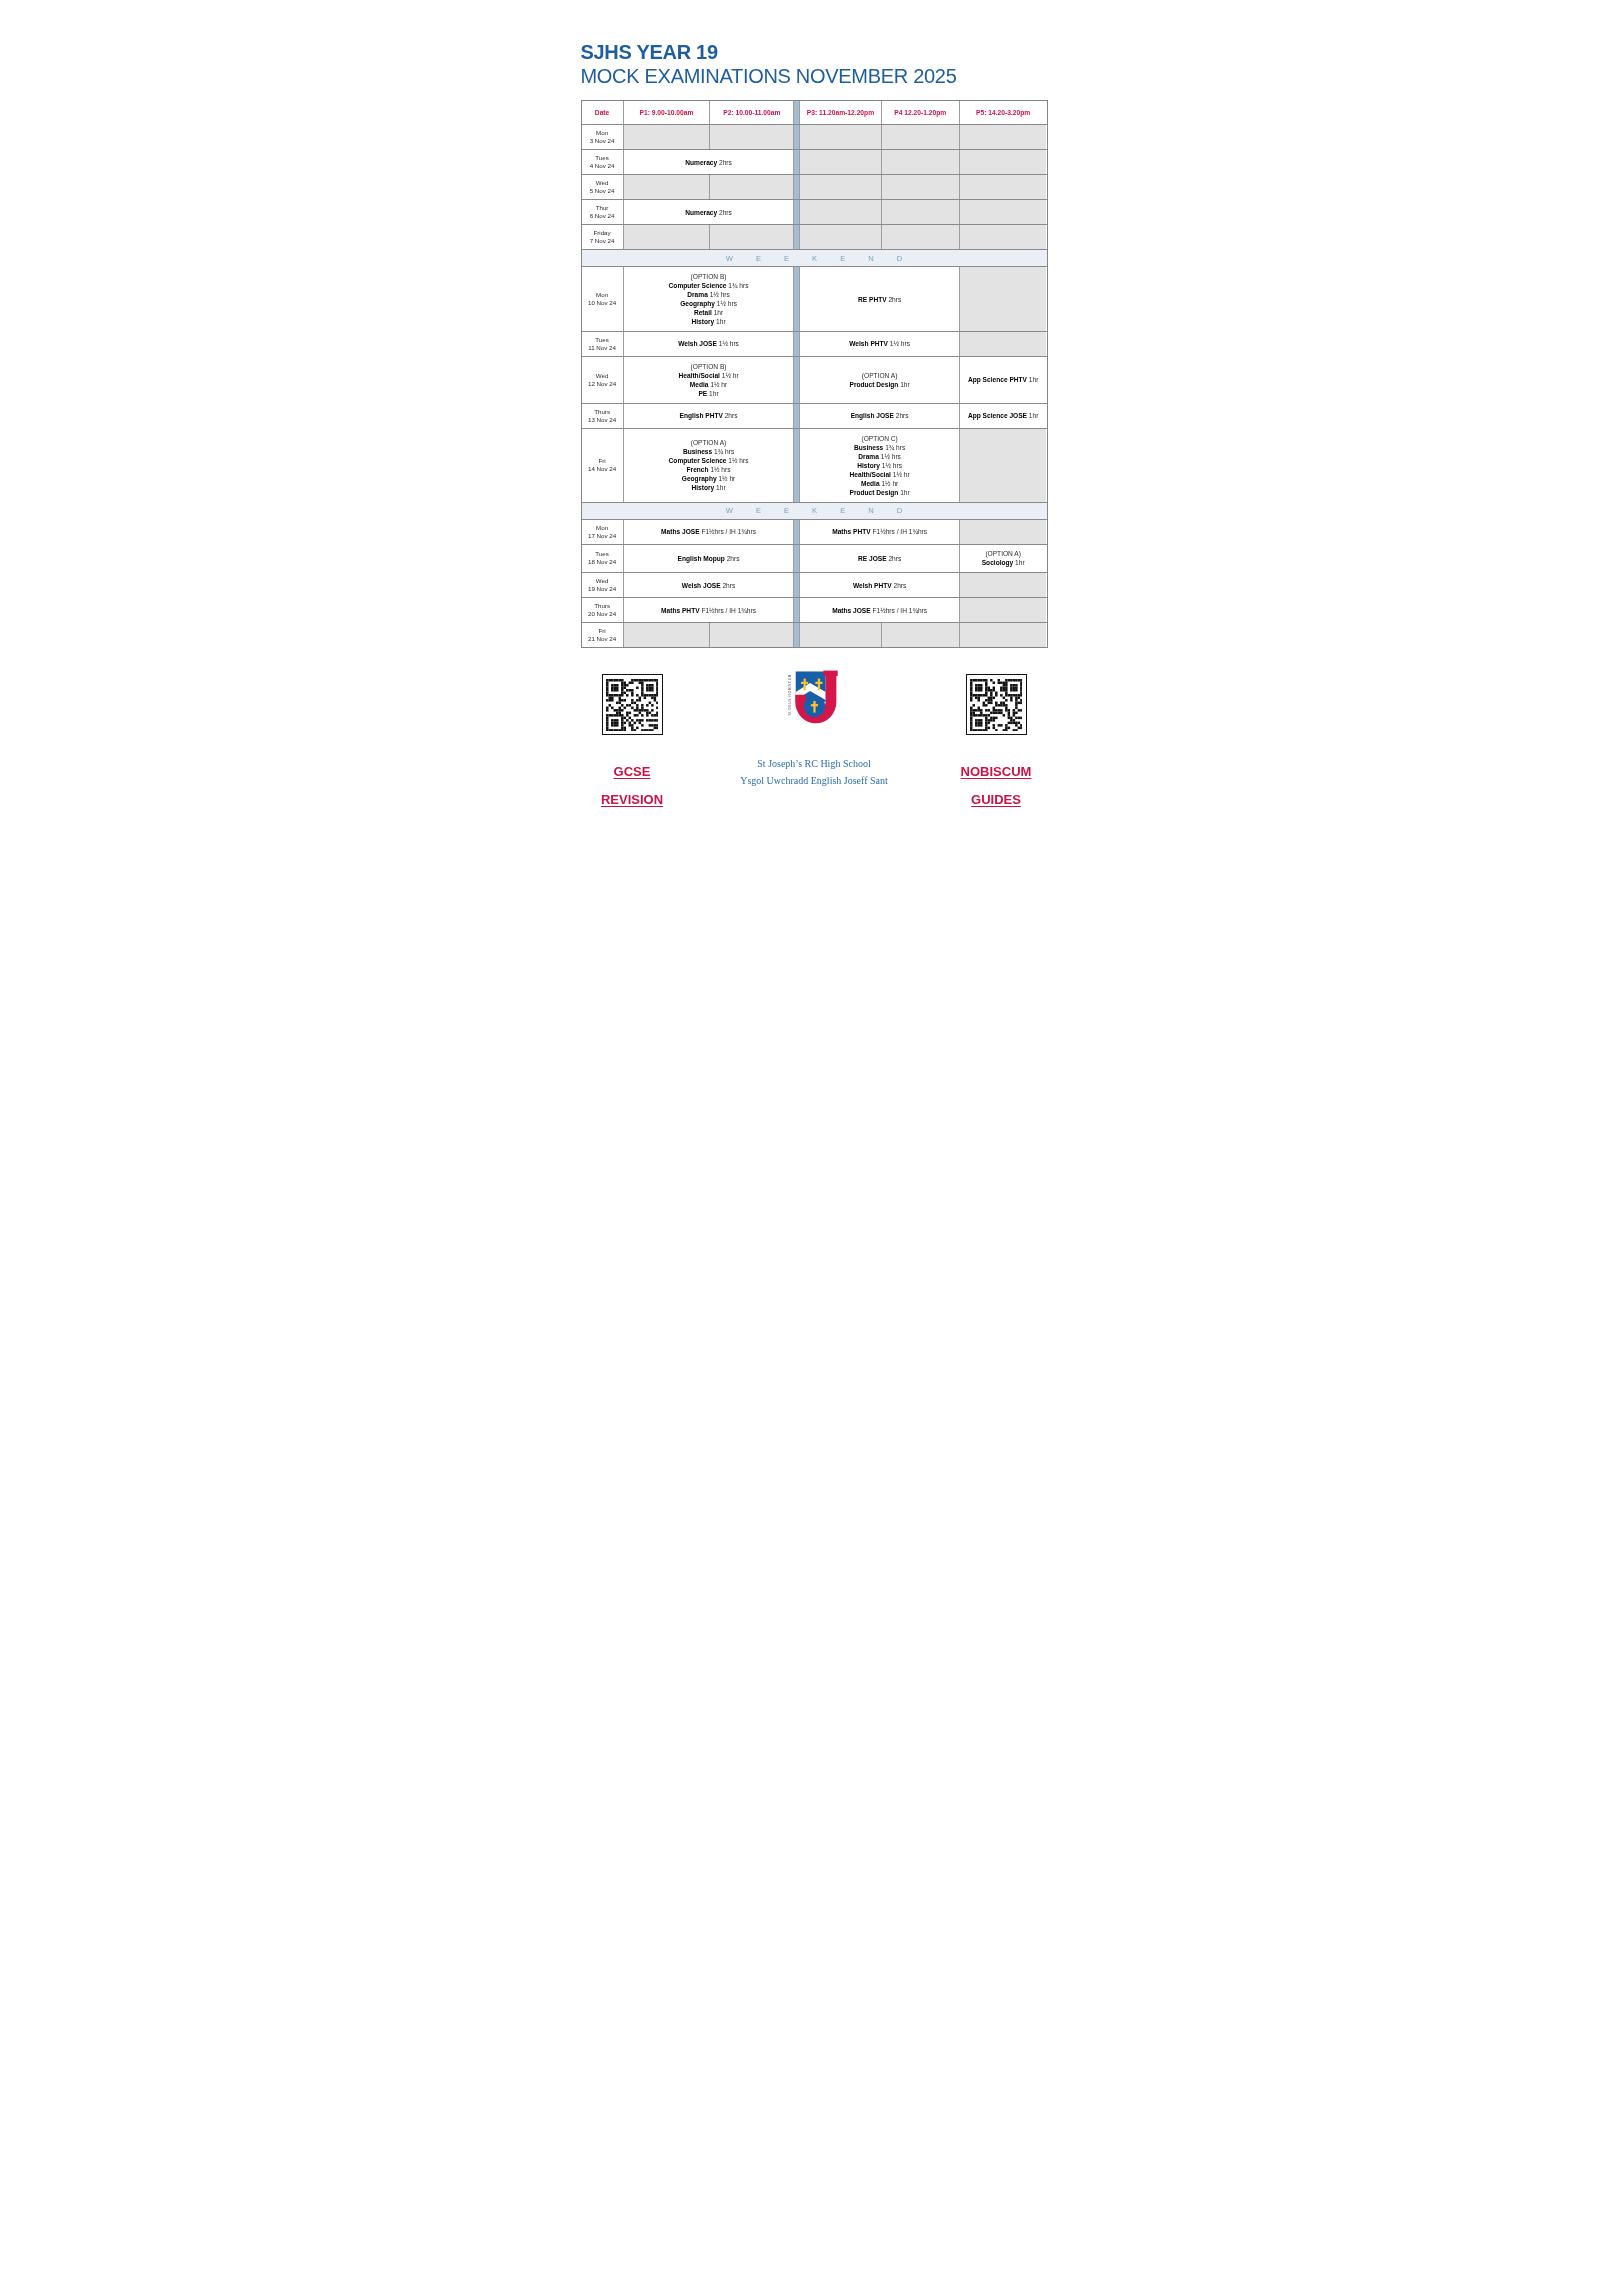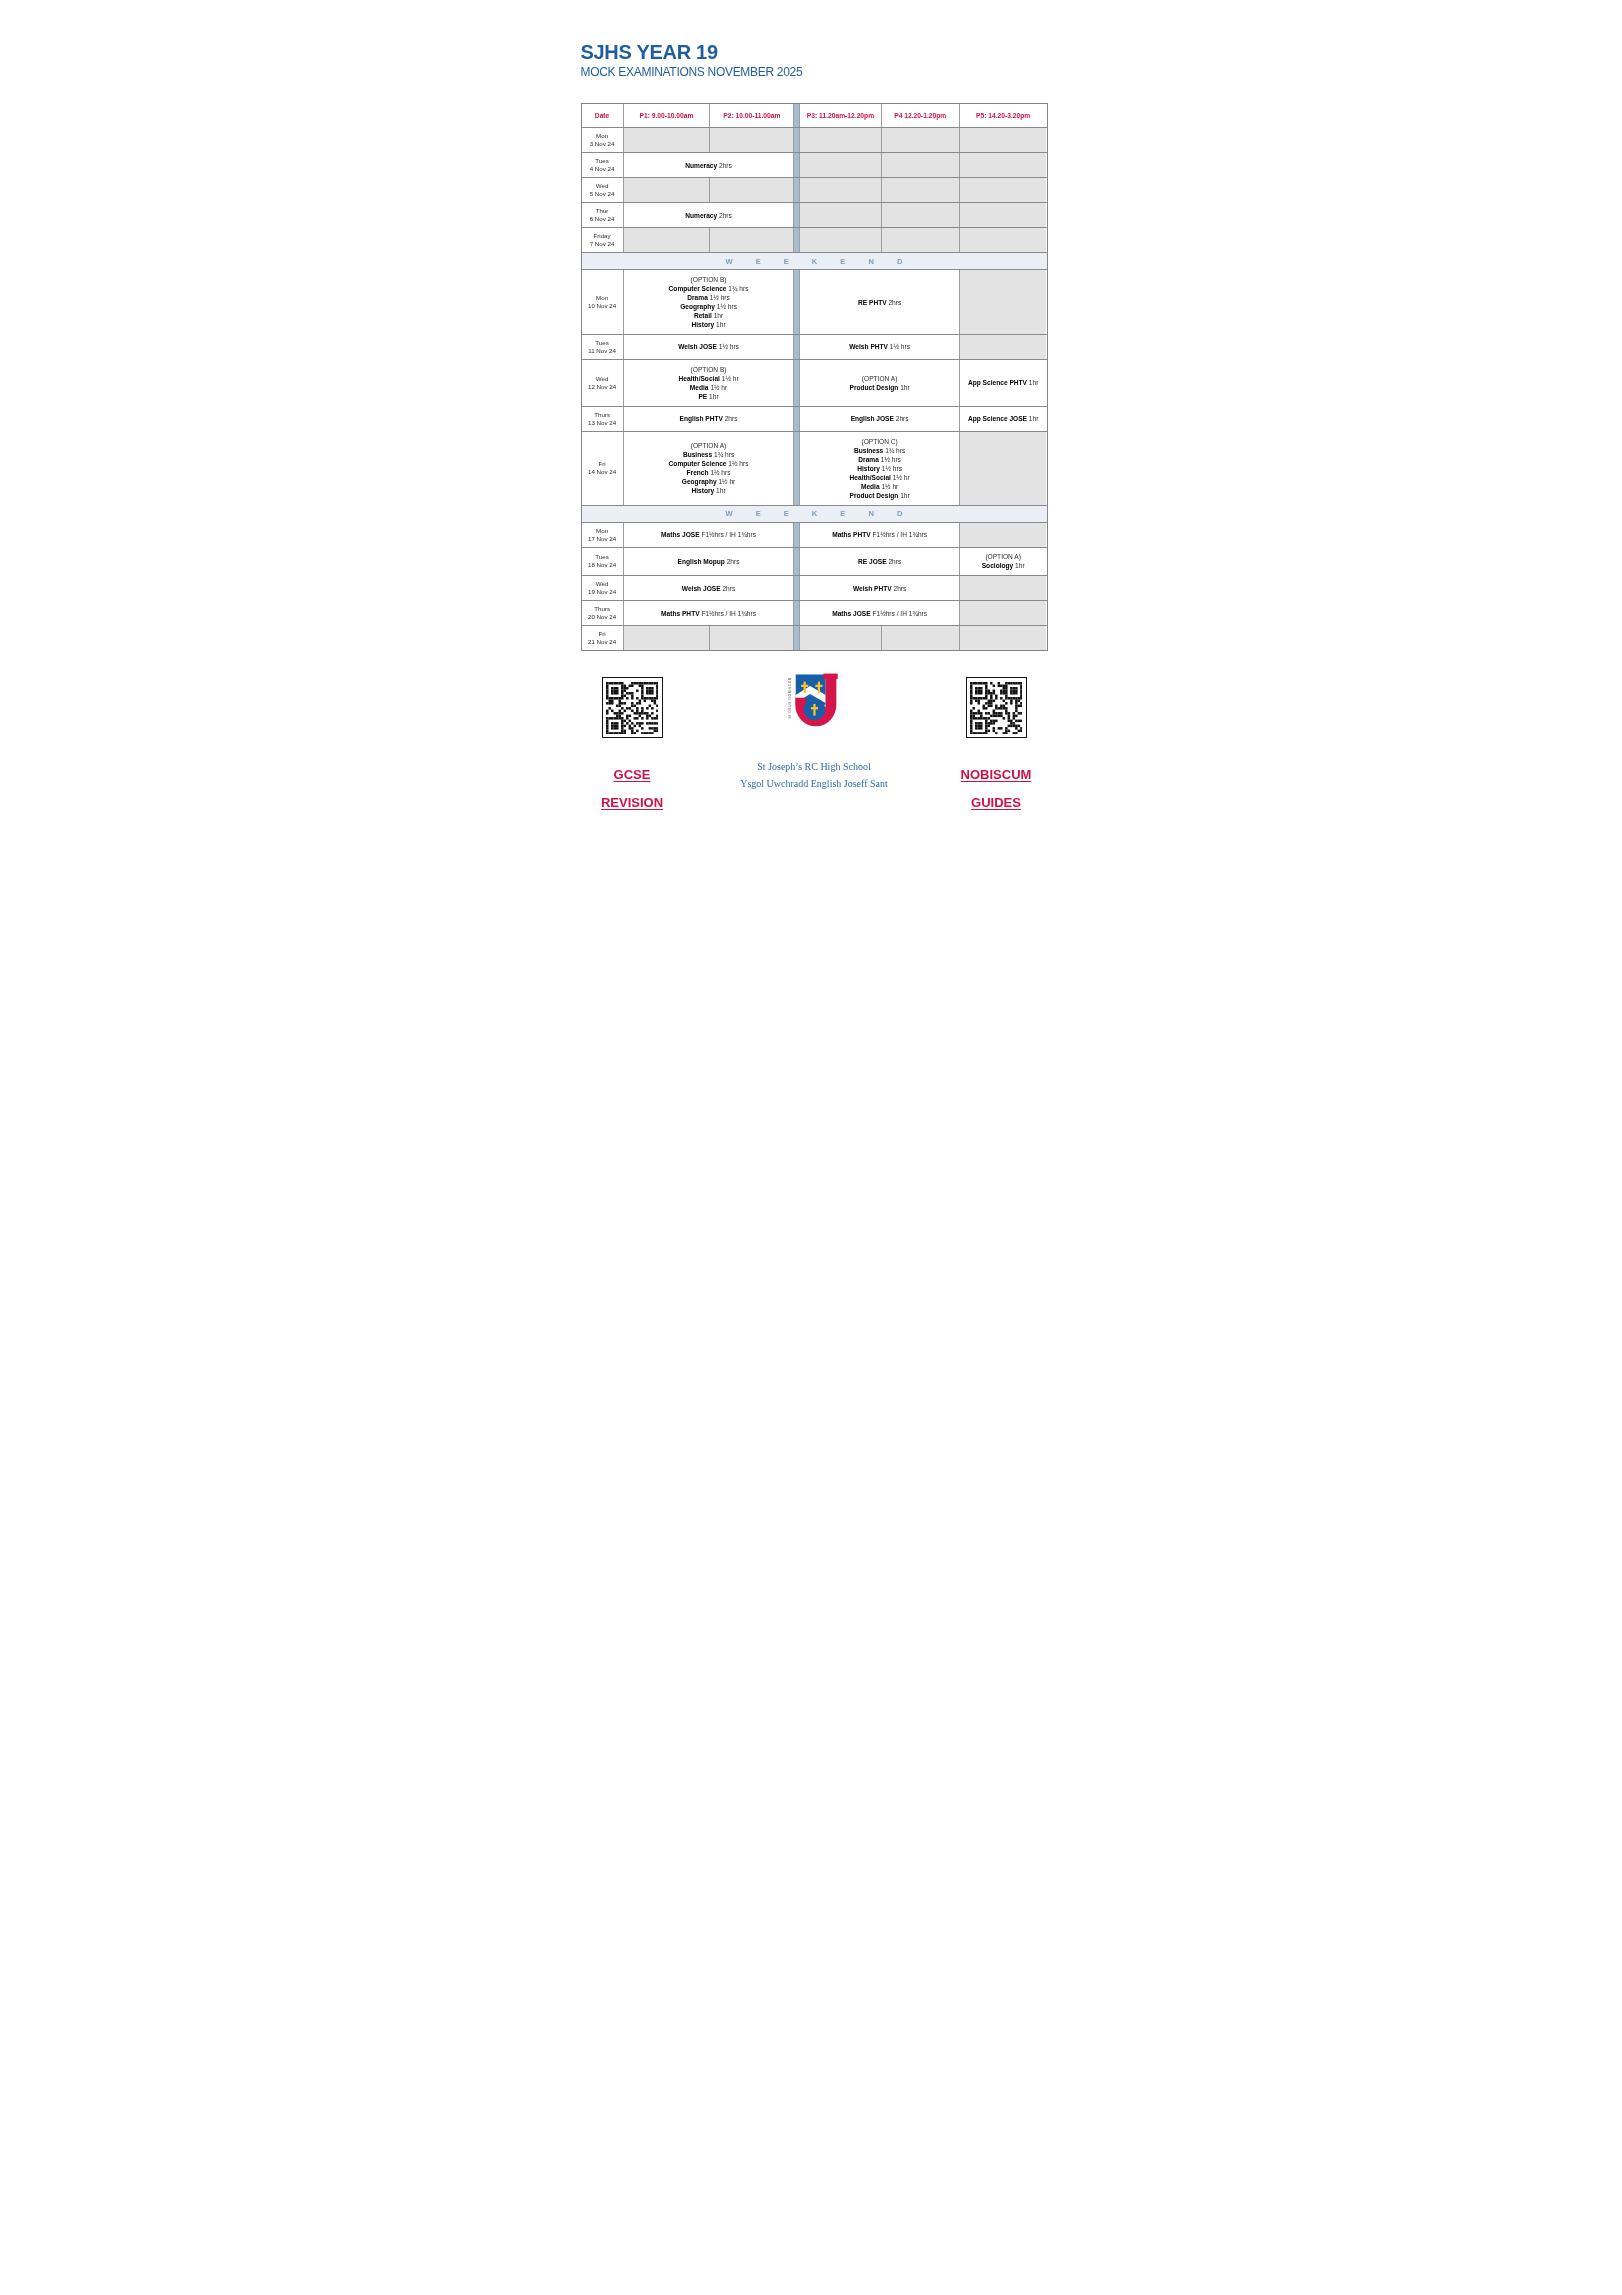--- a/index.html
+++ b/index.html
@@ -7,22 +7,22 @@
   .page {
     width: 541px; min-height: 765px; margin: 0 auto; background: #fff;
     padding: 42px 34px 16px 40px; position: relative;
   }
   
   .page-title {
     color: var(--title_blue, #1e5e9e); font-size: 20px; font-weight: 700;
     letter-spacing: -0.3px; line-height: 1.05;
   }
   .page-subtitle {
-    color: var(--title_blue, #1e5e9e); font-size: 12px; font-weight: 400;
-    letter-spacing: -0.3px; margin-top: 2.2px; margin-bottom: 24px;
+    color: var(--title_blue, #1e5e9e); font-size: 20px; font-weight: 400;
+    letter-spacing: -0.3px; margin-top: 2.2px; margin-bottom: 12px;
   }
   
   .timetable {
     border: 1.1px solid #858585; width: 100%;
   }
   .row {
     display: grid;
     grid-template-columns: 8.85% 18.62% 18.12% 1.27% 17.47% 16.84% 18.83%;
     min-height: 25px;
   }
@@ -47,21 +47,21 @@
     background: #fff; color: #1a1a1a; font-size: 6.6px; line-height: 9px;
     display: flex; flex-direction: column; align-items: center; justify-content: center;
     text-align: center; padding: 4.9px 2.2px;
   }
   .exam-cell .exam-line b { font-weight: 700; color: #000; }
   .exam-cell .dur { font-weight: 400; color: #2b2b2b; }
   .span2 { grid-column: span 2; }
   .weekend-row { background: var(--weekend_bg, #e9eff5); min-height: 17px; }
   .weekend-label {
     grid-column: 1 / -1; display: flex; align-items: center; justify-content: center;
-    color: var(--weekend_text, #7d9db9); font-weight: 700; font-size: 7.6px;
+    color: var(--weekend_text, #7d9db9); font-weight: 400; font-size: 7.6px;
     letter-spacing: 23px; padding-left: 23px;
   }
   
   .footer { display: flex; justify-content: space-between; margin-top: 26px; }
   .footer-side { width: 103px; display: flex; flex-direction: column; align-items: center; }
   .qr-frame {
     border: 1.6px solid #141414; background: #fff; padding: 3.2px; width: 61px; height: 61px;
   }
   .qr-frame svg { display: block; width: 100%; height: 100%; }
   .footer-link {

